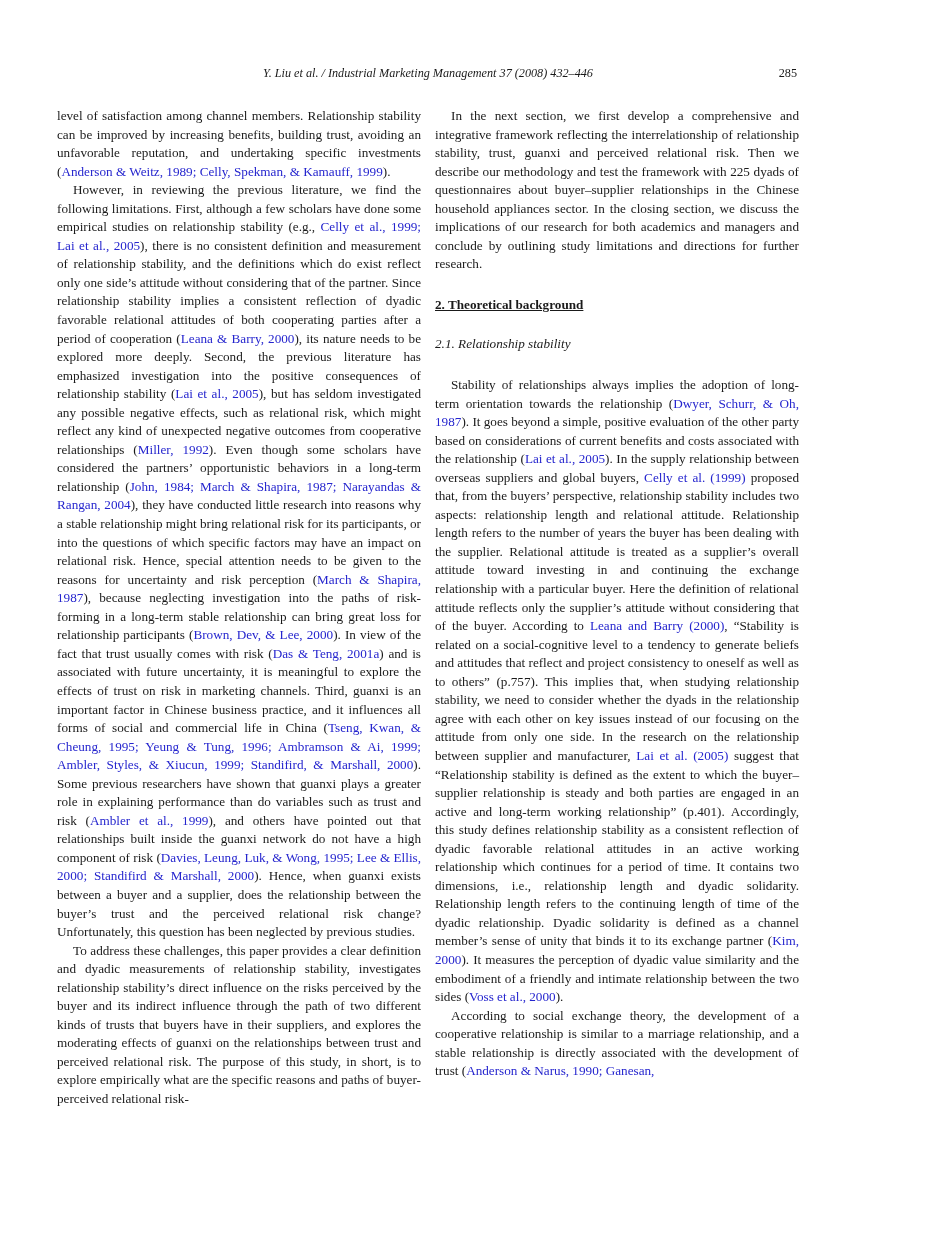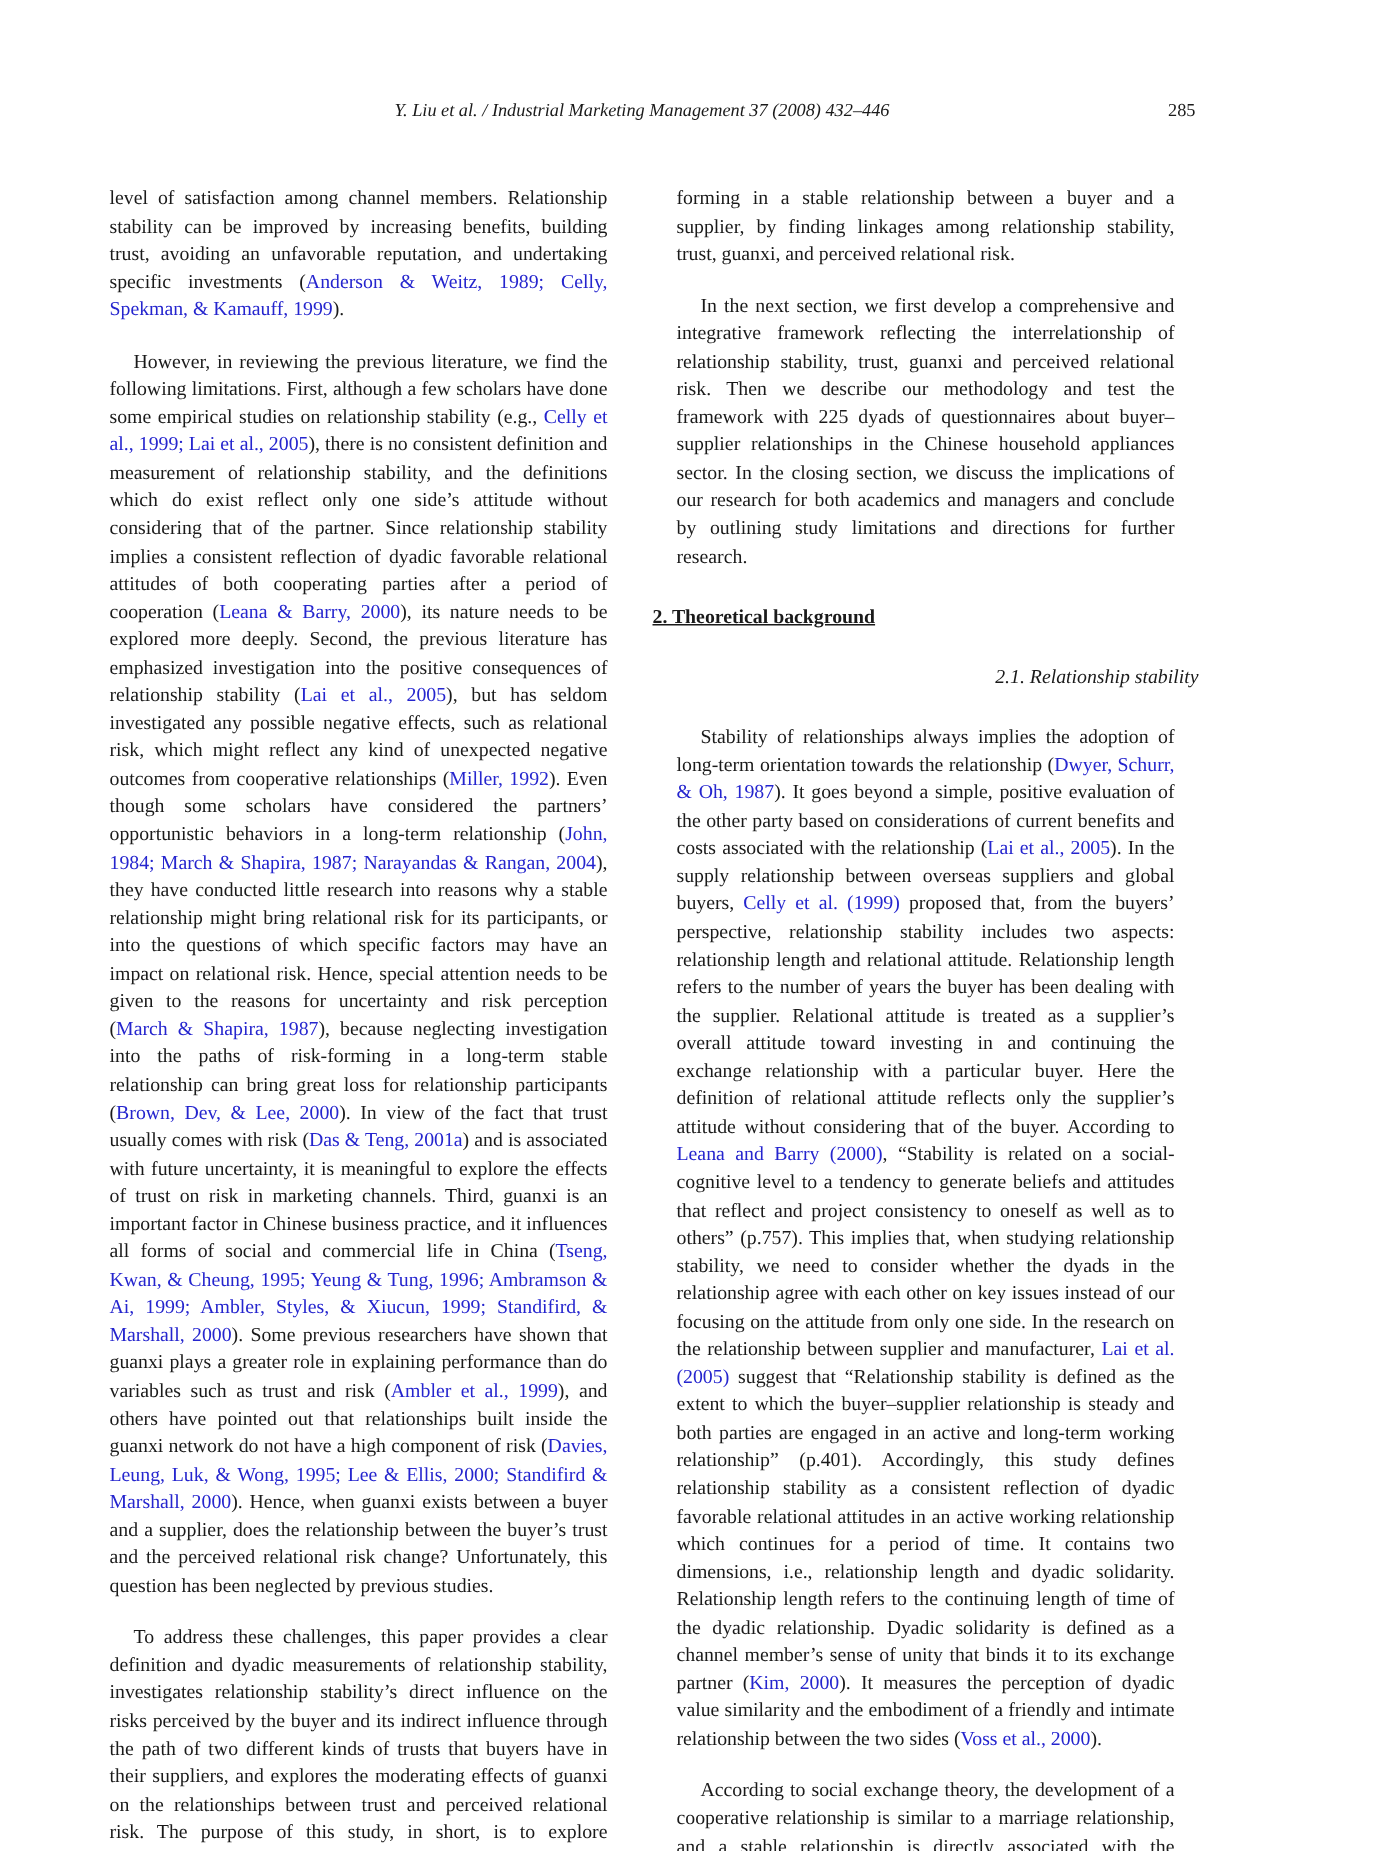--- a/index.html
+++ b/index.html
@@ -42,62 +42,61 @@
     gap: 14px;
   }
   .column {
     flex: 1 1 0;
     min-width: 0;
     font-size: 13.2px;
     line-height: 1.405;
     text-align: justify;
   }
   p.para {
-    margin: 16px;
+    margin: 0;
     padding: 0;
   }
   p.para.indent {
     text-indent: 16px;
   }
   .cite {
     color: var(--link-color, #2525ce);
   }
   h2.sec-heading {
     font-size: 13.2px;
     font-weight: bold;
     text-align: left;
     margin: 22px 0 21px 0;
     padding: 0;
     text-decoration: underline;
   }
   h3.sub-heading {
     font-size: 13.2px;
     font-weight: normal;
     font-style: italic;
-    text-align: right;
+    text-align: left;
     margin: 0 0 22px 0;
     padding: 0;
   }
 </style>
 </head>
 <body>
 
 <div class="page">
   <div class="running-header">
     <span class="header-center">Y. Liu et al. / Industrial Marketing Management 37 (2008) 432–446</span>
     <span class="header-page">285</span>
   </div>
   <div class="columns">
     <div class="column">
         <p class="para"><span>level of satisfaction among channel members. Relationship stability can be improved by increasing benefits, building trust, avoiding an unfavorable reputation, and undertaking specific investments (</span><span class="cite">Anderson &amp; Weitz, 1989; Celly, Spekman, &amp; Kamauff, 1999</span><span>).</span></p>
         <p class="para indent"><span>However, in reviewing the previous literature, we find the following limitations. First, although a few scholars have done some empirical studies on relationship stability (e.g., </span><span class="cite">Celly et al., 1999; Lai et al., 2005</span><span>), there is no consistent definition and measurement of relationship stability, and the definitions which do exist reflect only one side’s attitude without considering that of the partner. Since relationship stability implies a consistent reflection of dyadic favorable relational attitudes of both cooperating parties after a period of cooperation (</span><span class="cite">Leana &amp; Barry, 2000</span><span>), its nature needs to be explored more deeply. Second, the previous literature has emphasized investigation into the positive consequences of relationship stability (</span><span class="cite">Lai et al., 2005</span><span>), but has seldom investigated any possible negative effects, such as relational risk, which might reflect any kind of unexpected negative outcomes from cooperative relationships (</span><span class="cite">Miller, 1992</span><span>). Even though some scholars have considered the partners’ opportunistic behaviors in a long-term relationship (</span><span class="cite">John, 1984; March &amp; Shapira, 1987; Narayandas &amp; Rangan, 2004</span><span>), they have conducted little research into reasons why a stable relationship might bring relational risk for its participants, or into the questions of which specific factors may have an impact on relational risk. Hence, special attention needs to be given to the reasons for uncertainty and risk perception (</span><span class="cite">March &amp; Shapira, 1987</span><span>), because neglecting investigation into the paths of risk-forming in a long-term stable relationship can bring great loss for relationship participants (</span><span class="cite">Brown, Dev, &amp; Lee, 2000</span><span>). In view of the fact that trust usually comes with risk (</span><span class="cite">Das &amp; Teng, 2001a</span><span>) and is associated with future uncertainty, it is meaningful to explore the effects of trust on risk in marketing channels. Third, guanxi is an important factor in Chinese business practice, and it influences all forms of social and commercial life in China (</span><span class="cite">Tseng, Kwan, &amp; Cheung, 1995; Yeung &amp; Tung, 1996; Ambramson &amp; Ai, 1999; Ambler, Styles, &amp; Xiucun, 1999; Standifird, &amp; Marshall, 2000</span><span>). Some previous researchers have shown that guanxi plays a greater role in explaining performance than do variables such as trust and risk (</span><span class="cite">Ambler et al., 1999</span><span>), and others have pointed out that relationships built inside the guanxi network do not have a high component of risk (</span><span class="cite">Davies, Leung, Luk, &amp; Wong, 1995; Lee &amp; Ellis, 2000; Standifird &amp; Marshall, 2000</span><span>). Hence, when guanxi exists between a buyer and a supplier, does the relationship between the buyer’s trust and the perceived relational risk change? Unfortunately, this question has been neglected by previous studies.</span></p>
         <p class="para indent"><span>To address these challenges, this paper provides a clear definition and dyadic measurements of relationship stability, investigates relationship stability’s direct influence on the risks perceived by the buyer and its indirect influence through the path of two different kinds of trusts that buyers have in their suppliers, and explores the moderating effects of guanxi on the relationships between trust and perceived relational risk. The purpose of this study, in short, is to explore empirically what are the specific reasons and paths of buyer-perceived relational risk-</span></p>
       </div>
     <div class="column">
-        <p class="para"><span>forming in a stable relationship between a buyer and a supplier, by finding linkages among relationship stability, trust, guanxi, and perceived relational risk.</span></p>
         <p class="para indent"><span>In the next section, we first develop a comprehensive and integrative framework reflecting the interrelationship of relationship stability, trust, guanxi and perceived relational risk. Then we describe our methodology and test the framework with 225 dyads of questionnaires about buyer–supplier relationships in the Chinese household appliances sector. In the closing section, we discuss the implications of our research for both academics and managers and conclude by outlining study limitations and directions for further research.</span></p>
         <h2 class="sec-heading">2. Theoretical background</h2>
         <h3 class="sub-heading">2.1. Relationship stability</h3>
         <p class="para indent"><span>Stability of relationships always implies the adoption of long-term orientation towards the relationship (</span><span class="cite">Dwyer, Schurr, &amp; Oh, 1987</span><span>). It goes beyond a simple, positive evaluation of the other party based on considerations of current benefits and costs associated with the relationship (</span><span class="cite">Lai et al., 2005</span><span>). In the supply relationship between overseas suppliers and global buyers, </span><span class="cite">Celly et al. (1999)</span><span> proposed that, from the buyers’ perspective, relationship stability includes two aspects: relationship length and relational attitude. Relationship length refers to the number of years the buyer has been dealing with the supplier. Relational attitude is treated as a supplier’s overall attitude toward investing in and continuing the exchange relationship with a particular buyer. Here the definition of relational attitude reflects only the supplier’s attitude without considering that of the buyer. According to </span><span class="cite">Leana and Barry (2000)</span><span>, “Stability is related on a social-cognitive level to a tendency to generate beliefs and attitudes that reflect and project consistency to oneself as well as to others” (p.757). This implies that, when studying relationship stability, we need to consider whether the dyads in the relationship agree with each other on key issues instead of our focusing on the attitude from only one side. In the research on the relationship between supplier and manufacturer, </span><span class="cite">Lai et al. (2005)</span><span> suggest that “Relationship stability is defined as the extent to which the buyer–supplier relationship is steady and both parties are engaged in an active and long-term working relationship” (p.401). Accordingly, this study defines relationship stability as a consistent reflection of dyadic favorable relational attitudes in an active working relationship which continues for a period of time. It contains two dimensions, i.e., relationship length and dyadic solidarity. Relationship length refers to the continuing length of time of the dyadic relationship. Dyadic solidarity is defined as a channel member’s sense of unity that binds it to its exchange partner (</span><span class="cite">Kim, 2000</span><span>). It measures the perception of dyadic value similarity and the embodiment of a friendly and intimate relationship between the two sides (</span><span class="cite">Voss et al., 2000</span><span>).</span></p>
         <p class="para indent"><span>According to social exchange theory, the development of a cooperative relationship is similar to a marriage relationship, and a stable relationship is directly associated with the development of trust (</span><span class="cite">Anderson &amp; Narus, 1990; Ganesan,</span></p>
       </div>
   </div>
 </div>
 
 </body></html>

